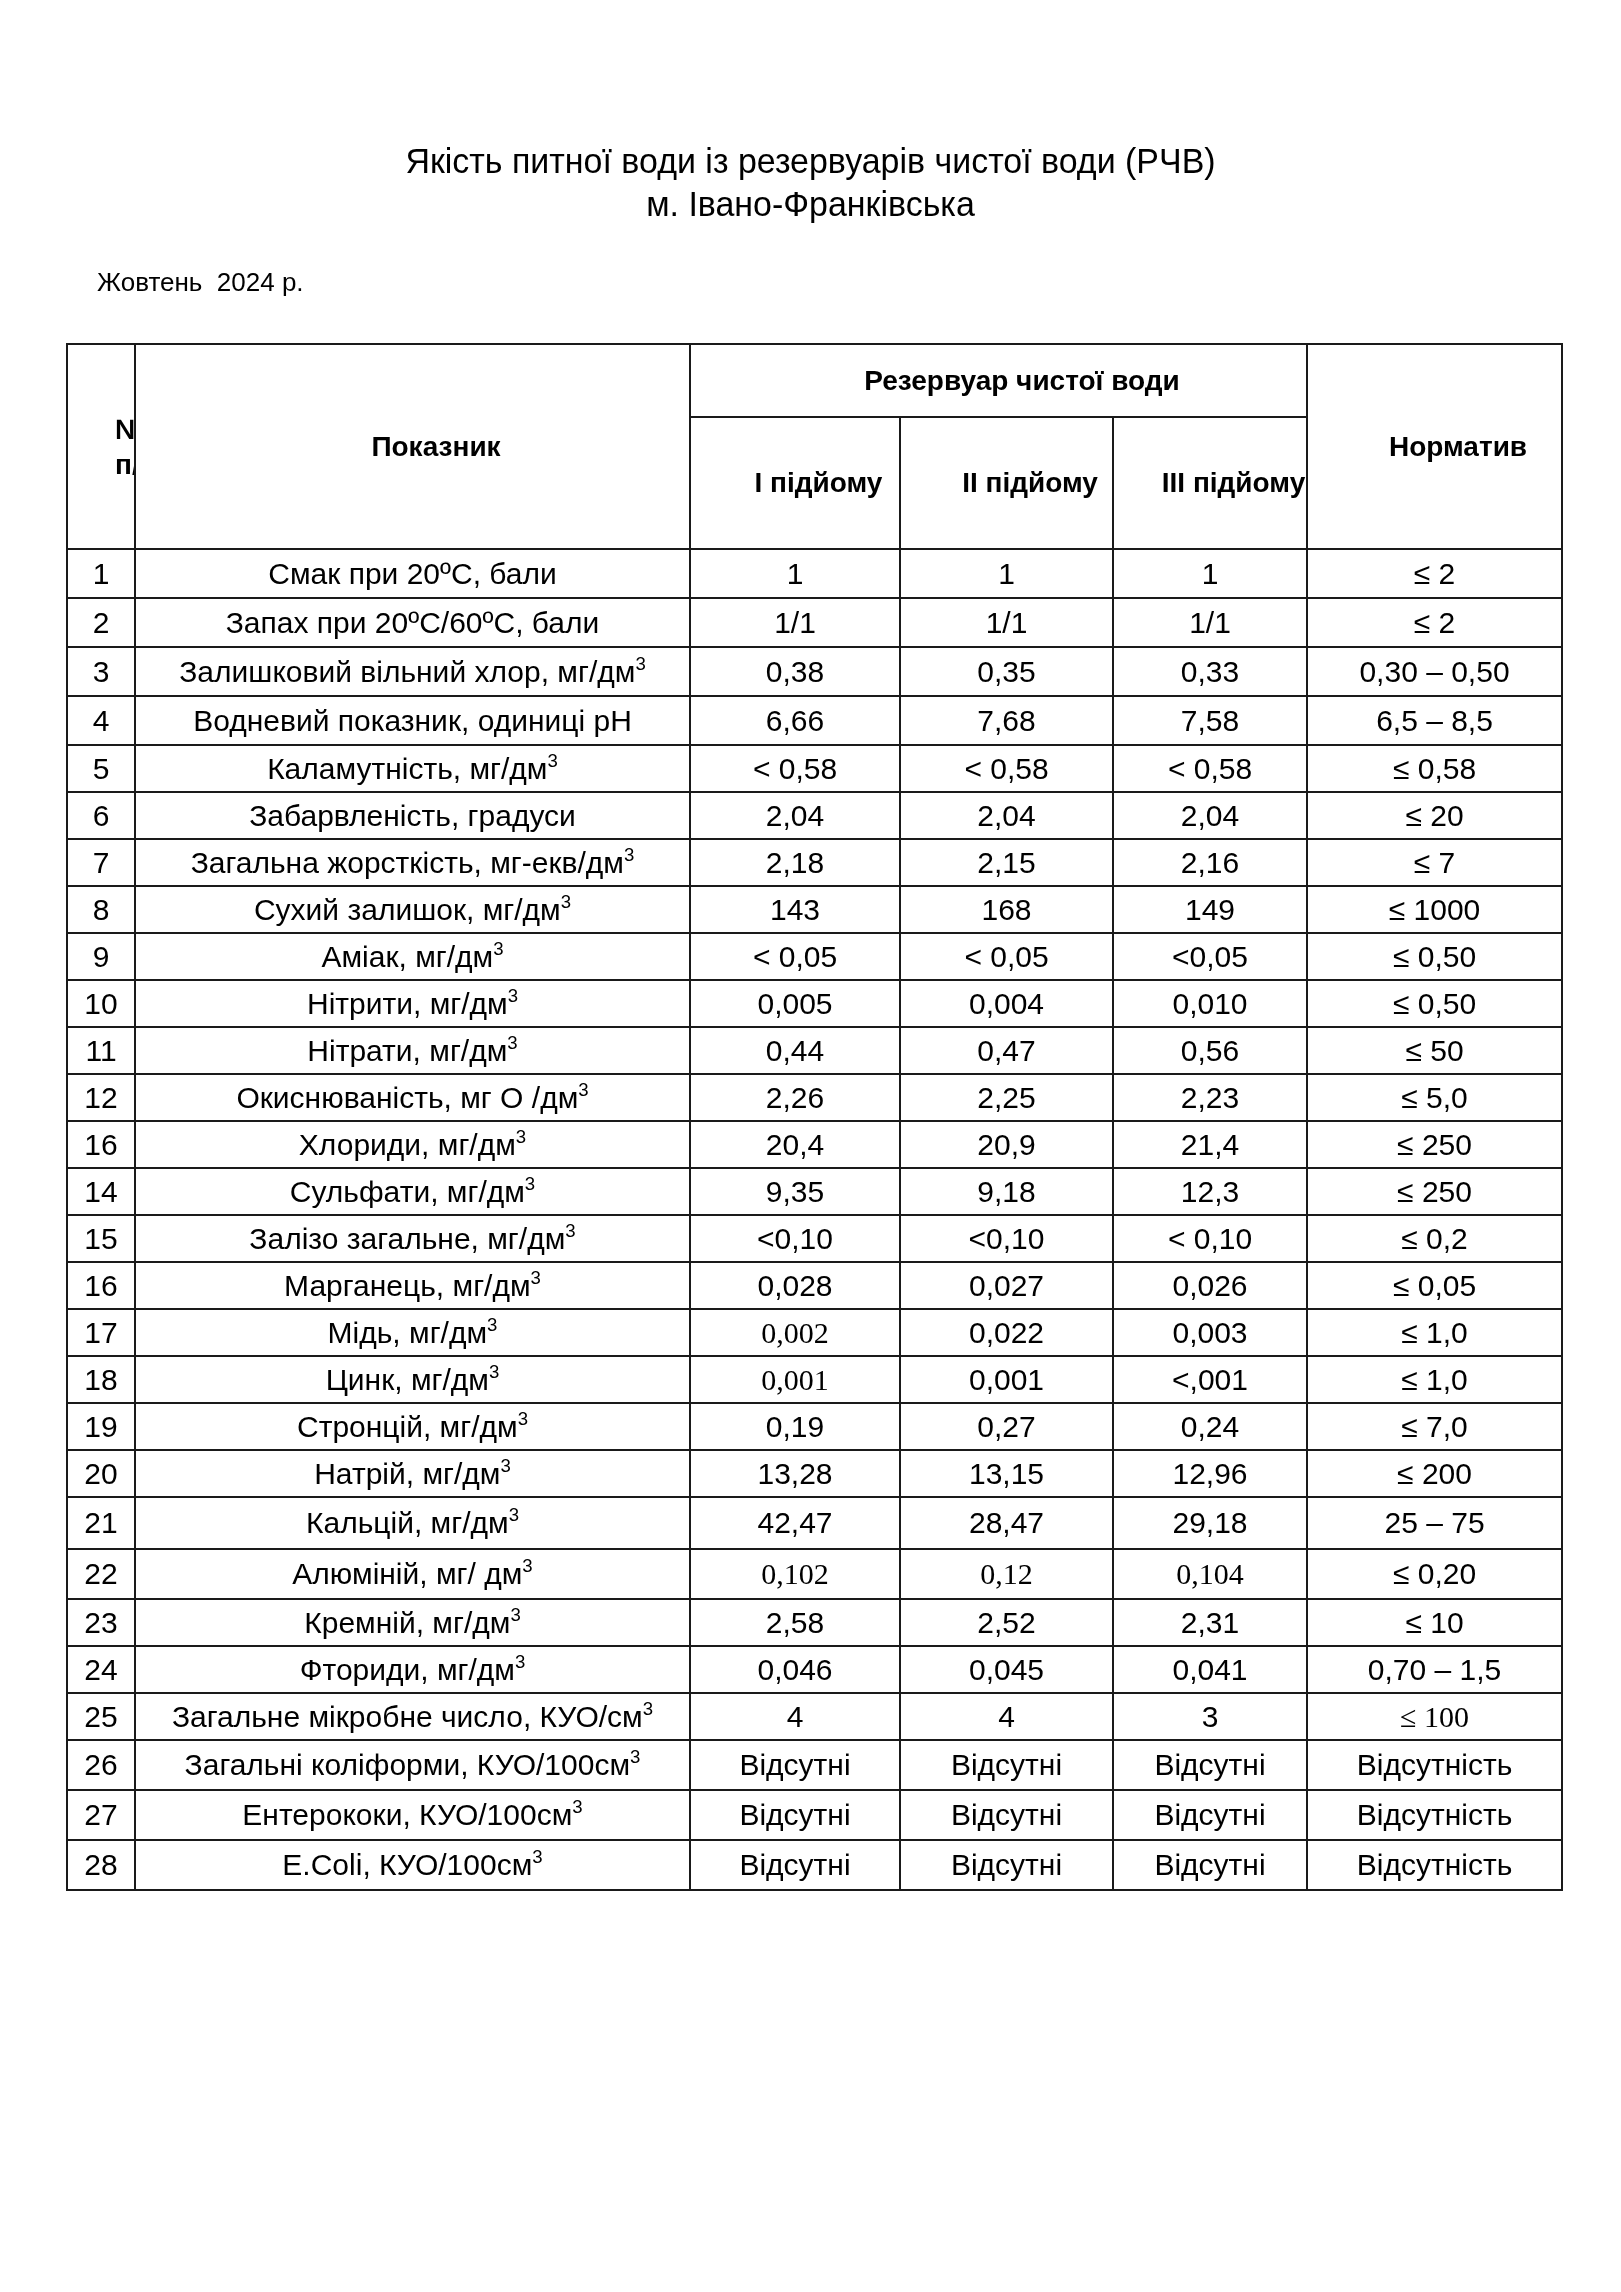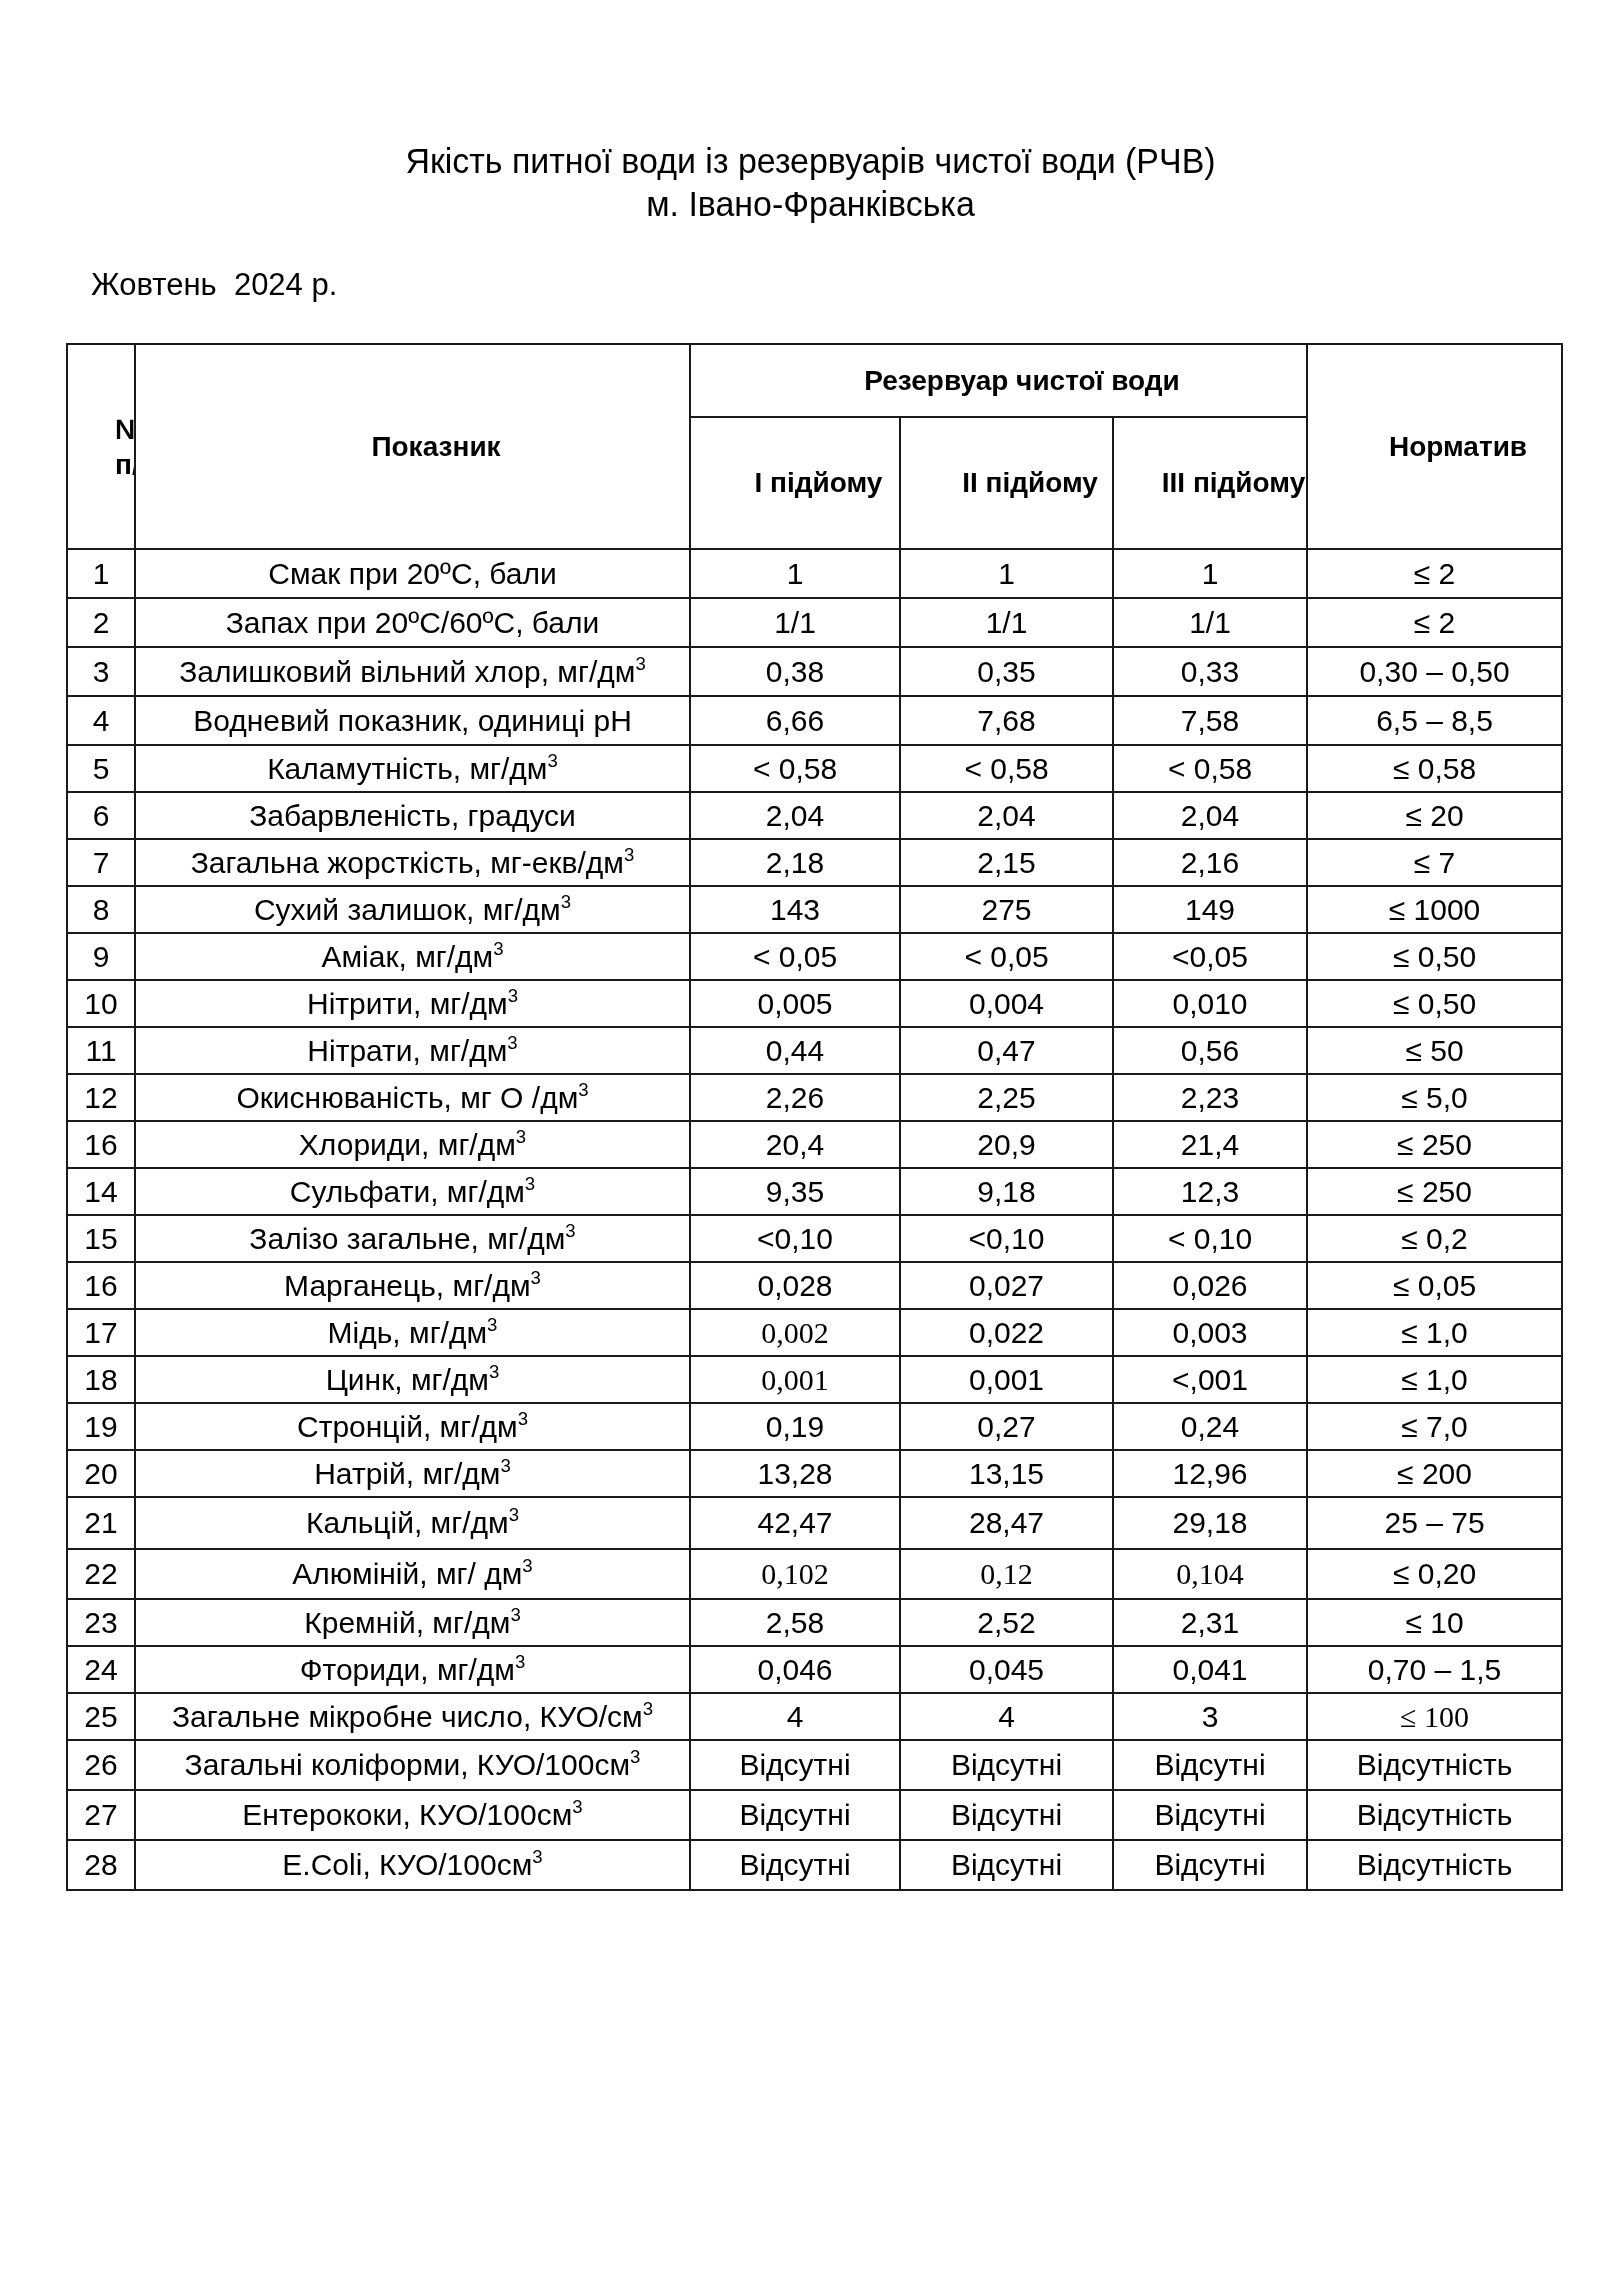--- a/index.html
+++ b/index.html
@@ -1,21 +1,21 @@
 <!DOCTYPE html>
 <html><head>
 <meta charset="utf-8">
 <style>
   html, body { margin: 0; padding: 0; background: #ffffff; }
   body { width: 1621px; height: 2293px; position: relative; color: #000; font-family: "Liberation Sans", sans-serif; }
   .title {
     position: absolute; left: 0; width: 1621px; top: 139px;
     text-align: center; font-size: 35px; line-height: 43px; transform: scaleX(0.97);
   }
-  .date { position: absolute; left: 91px; top: 267px; font-size: 31px; white-space: pre; }
+  .date { position: absolute; left: 97px; top: 267px; font-size: 26px; white-space: pre; }
   table.main {
     position: absolute; left: 66px; top: 343px; width: 1494px;
     border-collapse: collapse; table-layout: fixed;
   }
   table.main td, table.main th {
     border: 2px solid #1a1a1a; padding: 0; font-weight: normal;
     font-size: 30px; text-align: center; vertical-align: middle;
     overflow: hidden; white-space: nowrap;
   }
   table.main th { font-weight: bold; font-size: 28px; padding-left: 47px; }
@@ -118,21 +118,21 @@
         <td class="name"><span>Загальна жорсткість, мг-екв/дм</span><sup>3</sup></td>
         <td class="">2,18</td>
         <td class="">2,15</td>
         <td class="">2,16</td>
         <td class="">≤ 7</td>
       </tr>
       <tr class="r48">
         <td class="num">8</td>
         <td class="name"><span>Сухий залишок, мг/дм</span><sup>3</sup></td>
         <td class="">143</td>
-        <td class="">275</td>
+        <td class="">168</td>
         <td class="">149</td>
         <td class="">≤ 1000</td>
       </tr>
       <tr class="r48">
         <td class="num">9</td>
         <td class="name"><span>Аміак, мг/дм</span><sup>3</sup></td>
         <td class="">&lt; 0,05</td>
         <td class="">&lt; 0,05</td>
         <td class="">&lt;0,05</td>
         <td class="">≤ 0,50</td>

